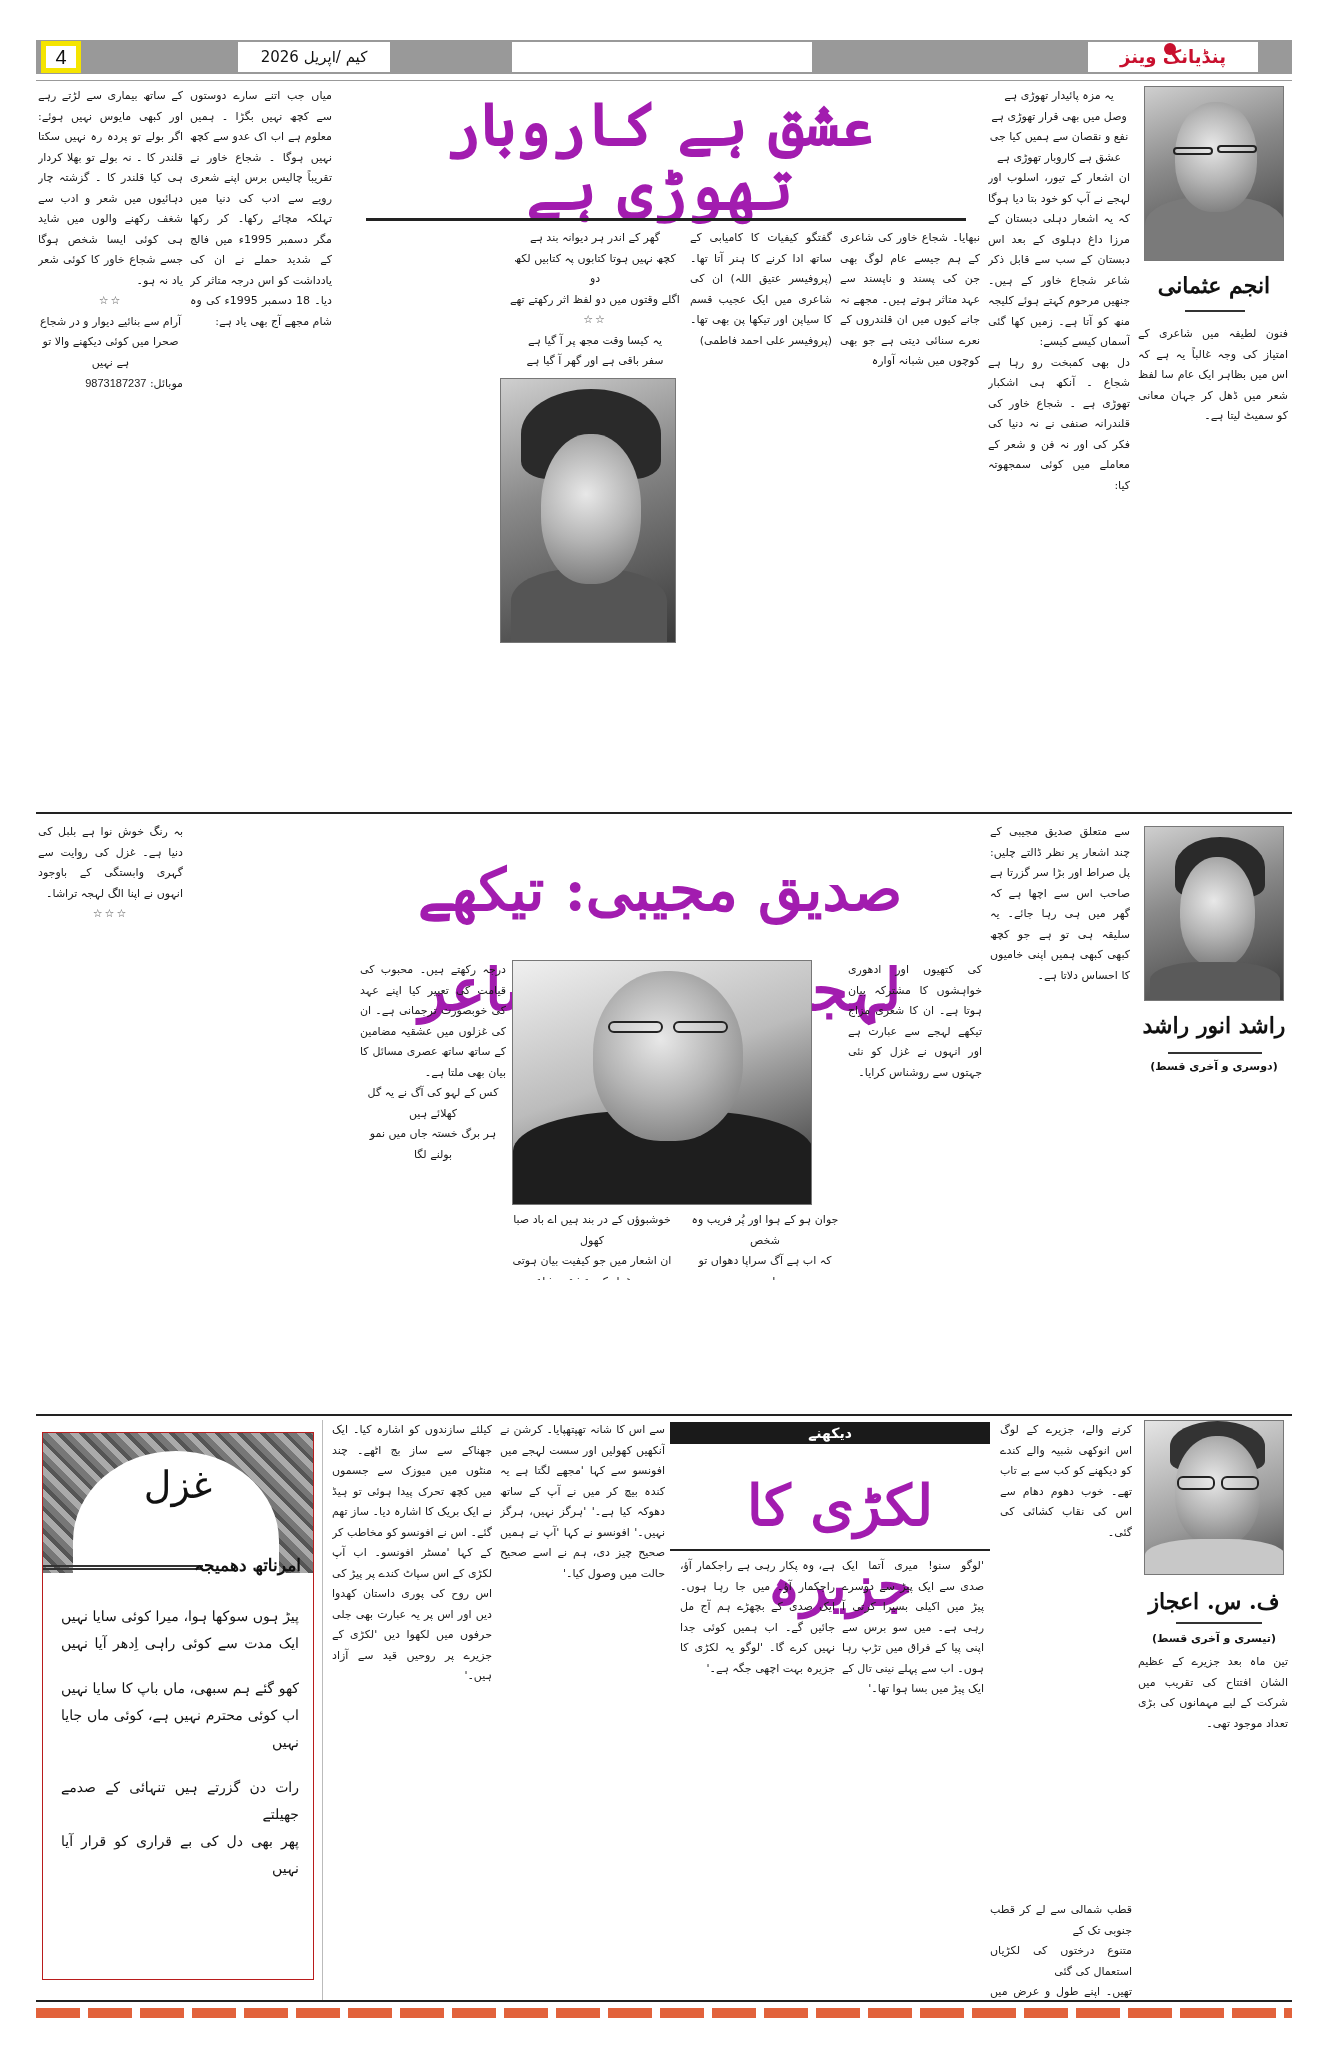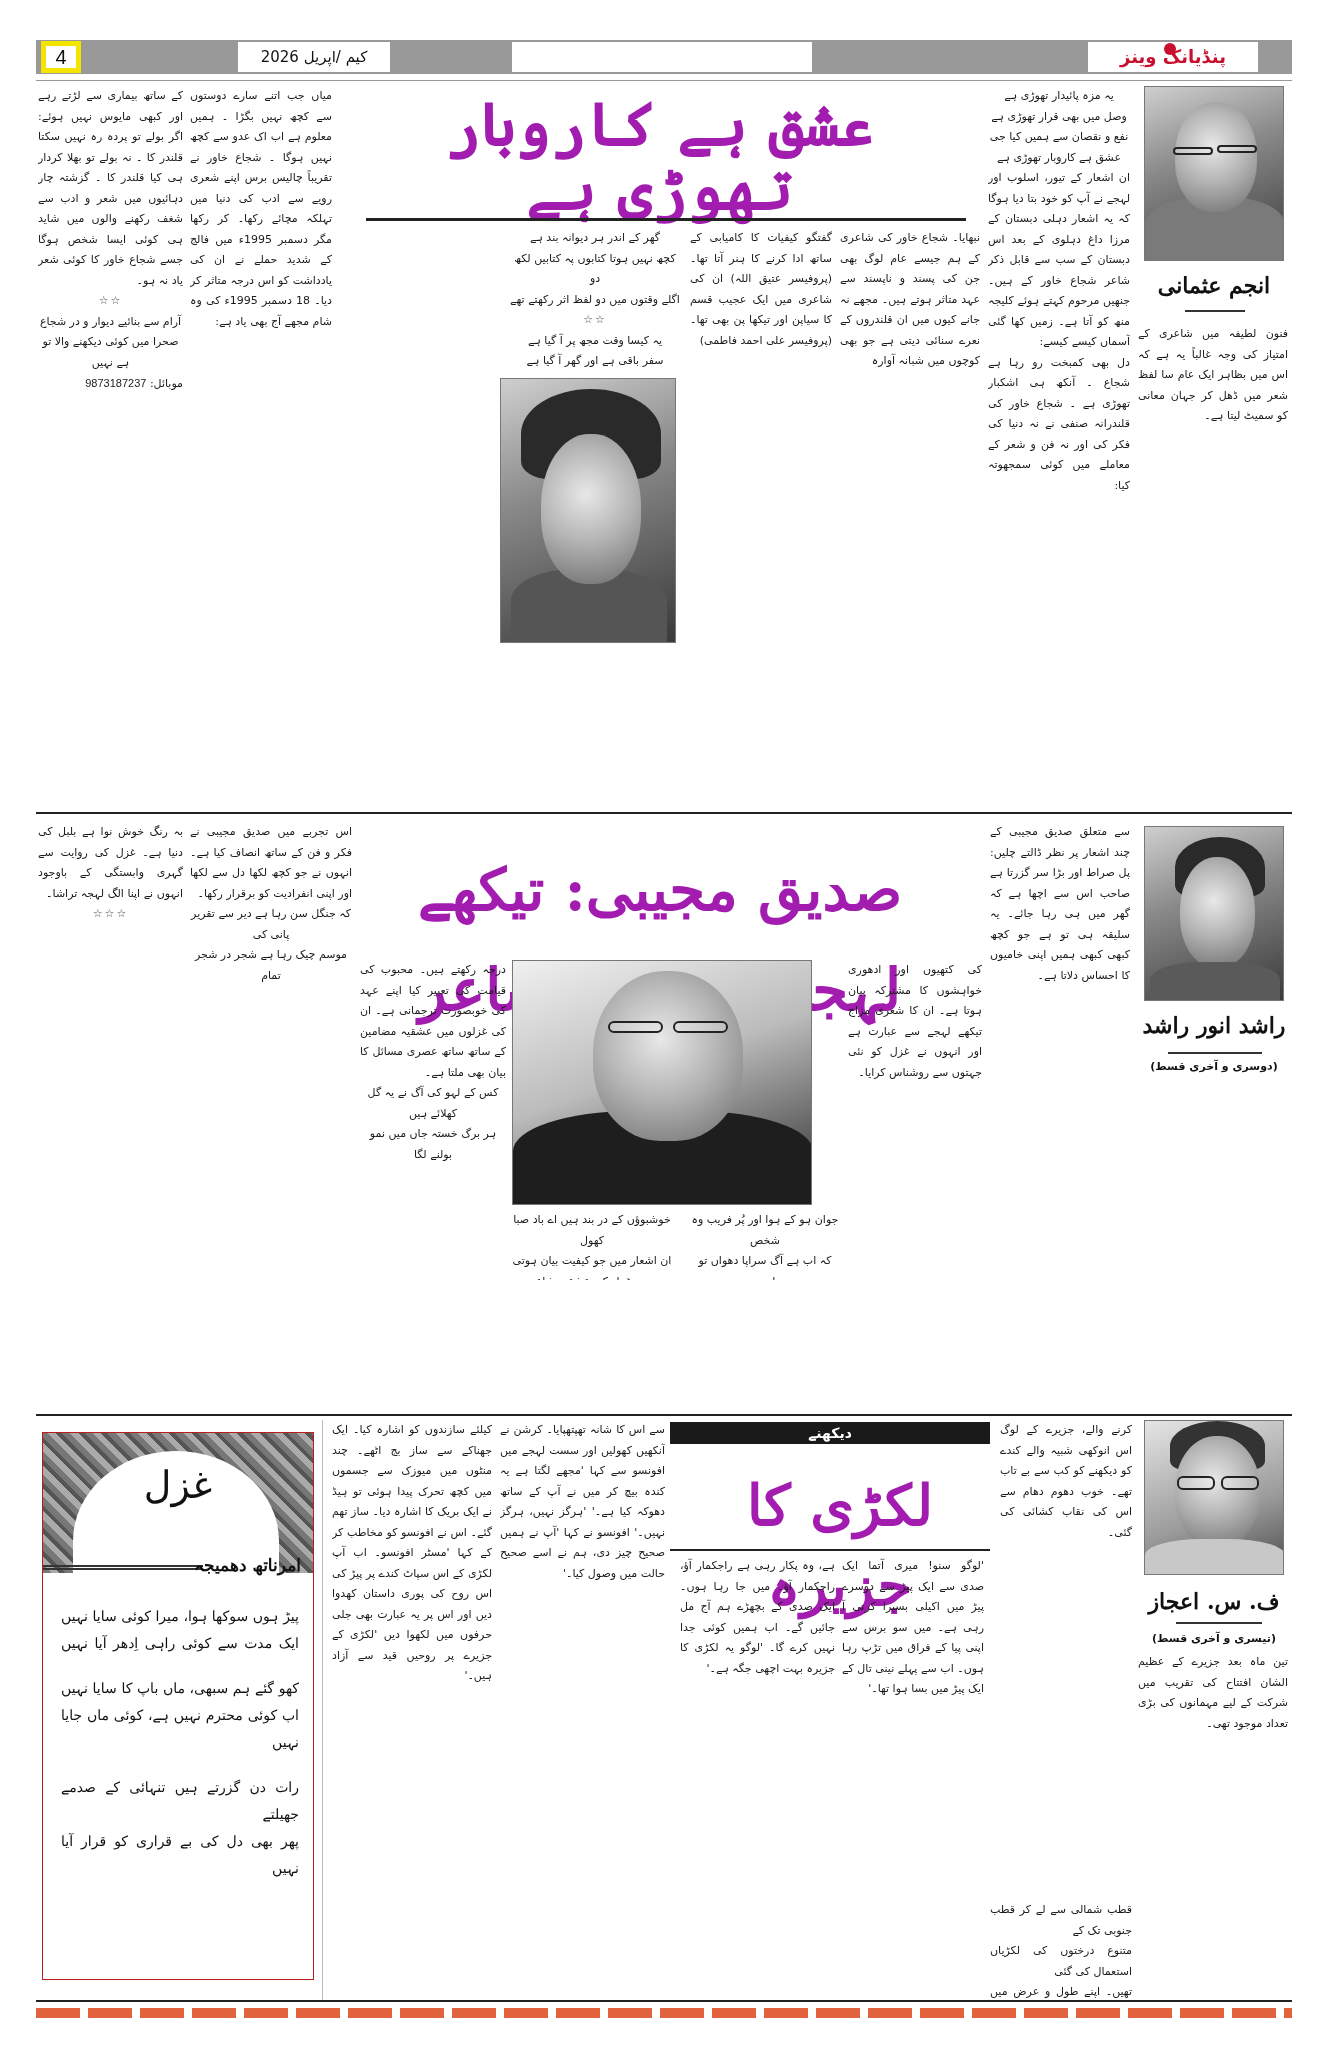--- a/index.html
+++ b/index.html
@@ -167,25 +167,20 @@
   <div class="col" style="left:512px;top:1210px;width:160px;height:70px;">
     <div class="verse">خوشبوؤں کے در بند ہیں اے باد صبا کھول</div>
     <div class="verse">ان اشعار میں جو کیفیت بیان ہوتی</div>
     <div class="verse">ہے وہ غزل کی عشقیہ شاعری میں اضافے کا</div>
   </div>
 
   <div class="col" style="left:360px;top:960px;width:146px;height:405px;">
     <p>درجہ رکھتے ہیں۔ محبوب کی قیامت کی تعبیر کیا اپنے عہد کی خوبصورت ترجمانی ہے۔ ان کی غزلوں میں عشقیہ مضامین کے ساتھ ساتھ عصری مسائل کا بیان بھی ملتا ہے۔</p>
     <div class="verse">کس کے لہو کی آگ نے یہ گل کھلائے ہیں</div>
     <div class="verse">ہر برگ خستہ جاں میں نمو بولنے لگا</div>
-  </div>
-  <div class="col" style="left:190px;top:822px;width:162px;height:545px;">
-    <p>اس تجربے میں صدیق مجیبی نے فکر و فن کے ساتھ انصاف کیا ہے۔ انہوں نے جو کچھ لکھا دل سے لکھا اور اپنی انفرادیت کو برقرار رکھا۔</p>
-    <div class="verse">کہ جنگل سن رہا ہے دیر سے تقریر پانی کی</div>
-    <div class="verse">موسم چیک رہا ہے شجر در شجر تمام</div>
   </div>
   <div class="col" style="left:38px;top:822px;width:145px;height:545px;">
     <p>بہ رنگ خوش نوا ہے بلبل کی دنیا ہے۔ غزل کی روایت سے گہری وابستگی کے باوجود انہوں نے اپنا الگ لہجہ تراشا۔</p>
     <div class="stars">☆☆☆</div>
   </div>
 
   <div class="rule" style="left:36px;top:1414px;width:1256px;height:2px;"></div>
 
   <div class="ghazal">
     <div class="ghazal-arch"></div>

